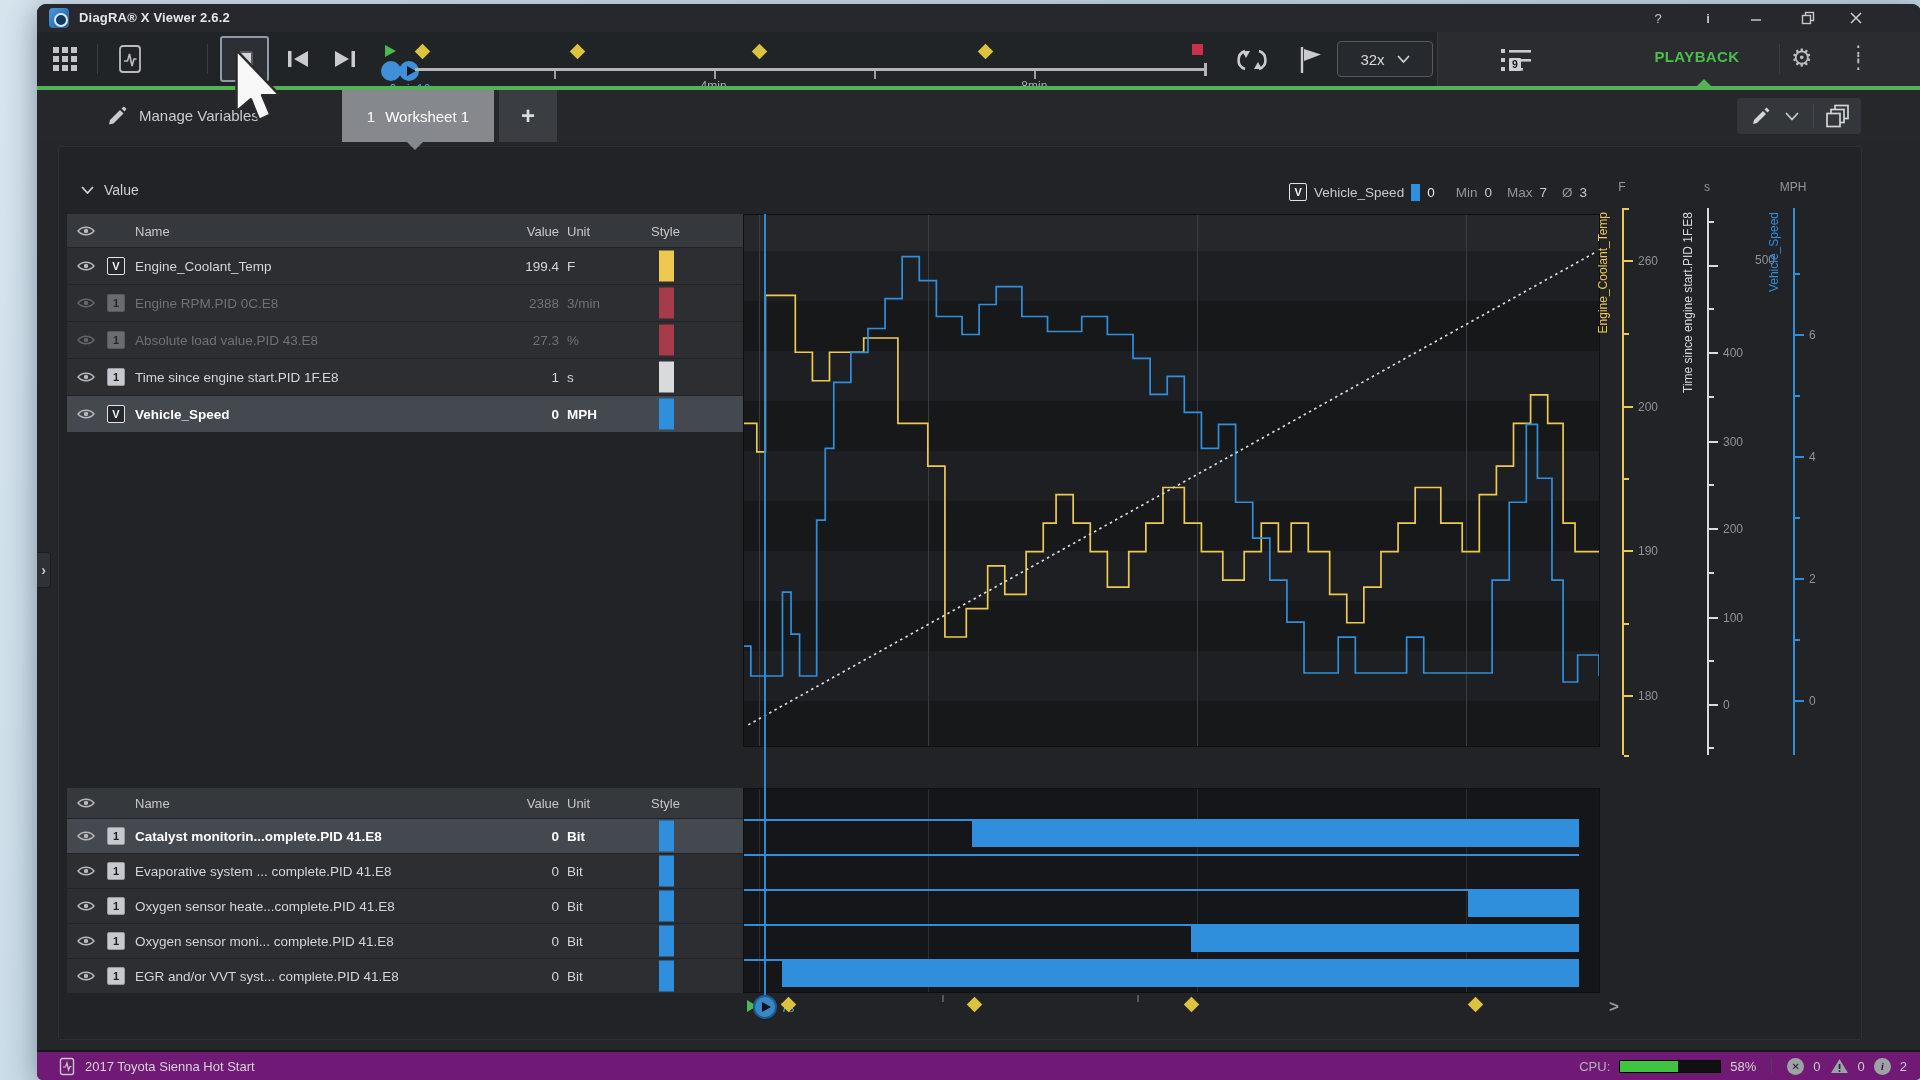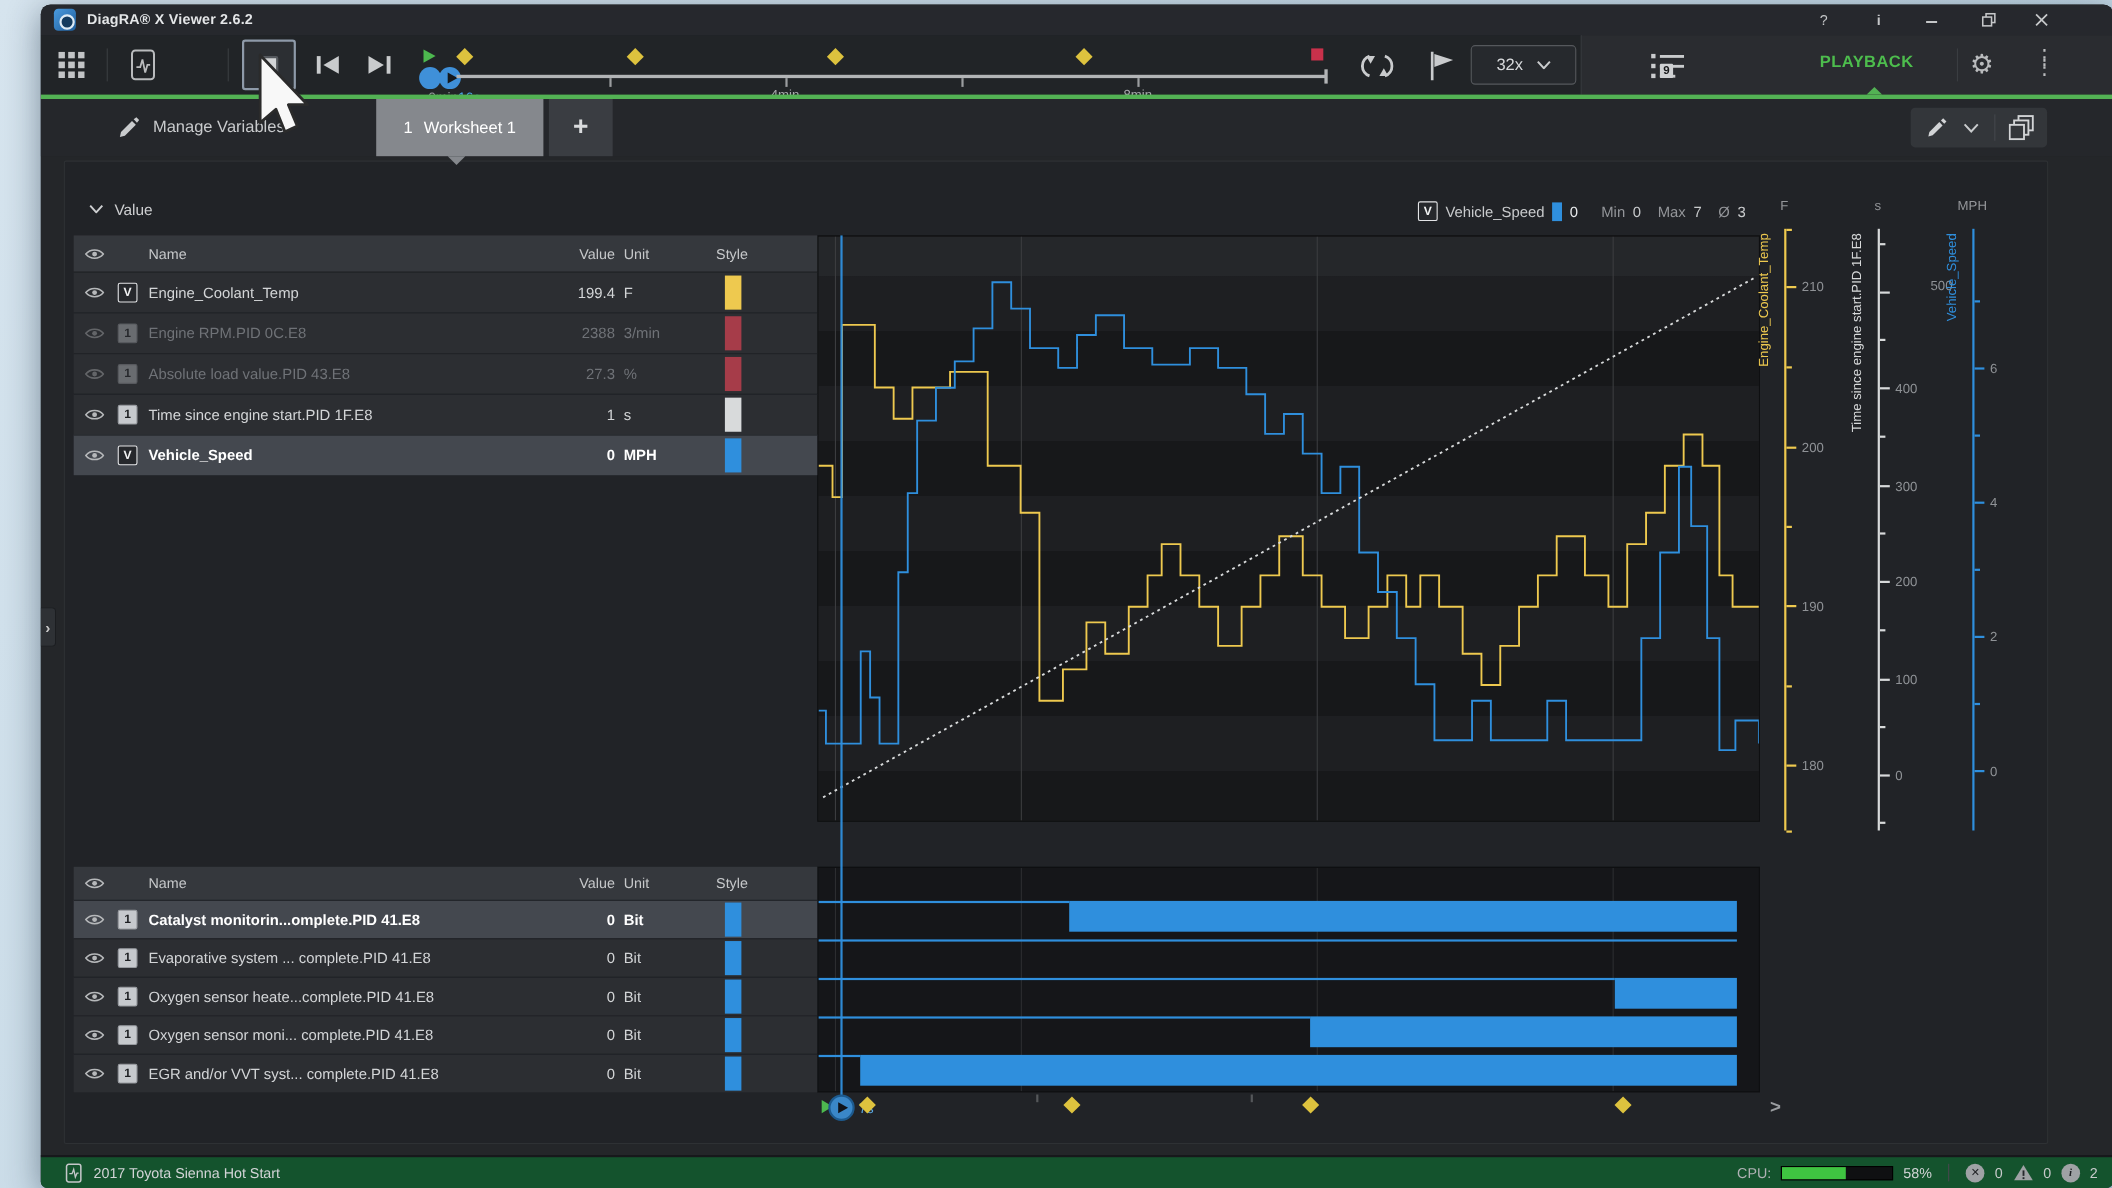--- a/index.html
+++ b/index.html
@@ -134,21 +134,21 @@
     border-left:10px solid #4db84f; border-top:6px solid transparent; border-bottom:6px solid transparent;}
   .m-circle { position:absolute; left:10px; top:2px; width:24px; height:24px; border-radius:50%;
     background:#3a87c8; border:2px solid #1d5a8e; display:flex; align-items:center; justify-content:center;}
   .m-circle i { width:0; height:0; border-left:9px solid #10131a; border-top:5px solid transparent;
     border-bottom:5px solid transparent; margin-left:2px;}
   .m-cur { position:absolute; left:38px; top:8px; color:#5aa7e0; font-size:12.5px; }
   .m-tick { position:absolute; top:2px; width:2px; height:7px; background:#55575a; }
   .next-chev { position:absolute; left:1572px; top:993px; color:#9a9da0; font-size:17px; font-weight:bold; z-index:5;}
 
   
-  .statusbar { position:absolute; left:0; bottom:0; right:0; height:30px; background:#14532d;
+  .statusbar { position:absolute; left:0; bottom:0; right:0; height:30px; background:#701a75;
     border-top:2px solid #17181b; display:flex; align-items:center; font-size:13px; color:#d2d4d6;}
   .sb-left { display:flex; align-items:center; gap:10px; margin-left:22px; }
   .sb-right { position:absolute; right:14px; display:flex; align-items:center; gap:9px; }
   .cpu-bar { width:102px; height:13px; background:#0f1012; border:1px solid #000; }
   .cpu-fill { height:100%; background:#3fc341; }
   .sb-sep { width:1px; height:16px; background:#45484d; margin:0 6px; }
   .sb-ico { width:17px; height:17px; border-radius:50%; background:#9fa2a5; color:#1d1f22;
     display:flex; align-items:center; justify-content:center; font-size:10px; font-weight:bold; }
   .sb-cnt { color:#c8cacb; }
 
@@ -483,21 +483,21 @@
         <path d="M0,431.03040000000004 L6.84,431.03040000000004 L6.84,460.98765 L38.475,460.98765 L38.475,377.10735000000005 L47.025,377.10735000000005 L47.025,419.0475 L55.575,419.0475 L55.575,460.98765 L72.67500000000001,460.98765 L72.67500000000001,305.20995 L81.225,305.20995 L81.225,233.31255000000002 L89.77499999999999,233.31255000000002 L89.77499999999999,167.40660000000003 L106.875,167.40660000000003 L106.875,137.44934999999998 L123.975,137.44934999999998 L123.975,113.48355000000002 L141.07500000000002,113.48355000000002 L141.07500000000002,83.52630000000002 L158.175,83.52630000000002 L158.175,41.58615 L175.27499999999998,41.58615 L175.27499999999998,65.55194999999998 L192.375,65.55194999999998 L192.375,101.50065000000001 L218.025,101.50065000000001 L218.025,119.47500000000001 L235.12500000000003,119.47500000000001 L235.12500000000003,89.51775 L252.225,89.51775 L252.225,71.5434 L277.875,71.5434 L277.875,101.50065000000001 L303.525,101.50065000000001 L303.525,116.47927500000002 L337.725,116.47927500000002 L337.725,101.50065000000001 L363.375,101.50065000000001 L363.375,119.47500000000001 L389.02500000000003,119.47500000000001 L389.02500000000003,143.44080000000002 L406.125,143.44080000000002 L406.125,179.3895 L423.225,179.3895 L423.225,161.41515000000004 L440.325,161.41515000000004 L440.325,197.36385 L457.425,197.36385 L457.425,233.31255000000002 L474.52500000000003,233.31255000000002 L474.52500000000003,209.34675 L491.62499999999994,209.34675 L491.62499999999994,287.23560000000003 L508.72499999999997,287.23560000000003 L508.72499999999997,323.1843 L525.825,323.1843 L525.825,365.12444999999997 L542.925,365.12444999999997 L542.925,407.0646 L560.025,407.0646 L560.025,457.99192500000004 L594.2249999999999,457.99192500000004 L594.2249999999999,422.043225 L611.3249999999999,422.043225 L611.3249999999999,457.99192500000004 L662.625,457.99192500000004 L662.625,422.043225 L679.725,422.043225 L679.725,457.99192500000004 L748.125,457.99192500000004 L748.125,365.12444999999997 L765.225,365.12444999999997 L765.225,287.23560000000003 L782.325,287.23560000000003 L782.325,209.34675 L793.44,209.34675 L793.44,263.26980000000003 L807.9749999999999,263.26980000000003 L807.9749999999999,365.12444999999997 L819.0899999999999,365.12444999999997 L819.0899999999999,466.97909999999996 L833.625,466.97909999999996 L833.625,440.01757499999997 L855,440.01757499999997 L855,460.98765" fill="none" stroke="#2f8fdd" stroke-width="1.7"></path>
         <path stroke-dasharray="2.5 3.5" d="M4.275,509.847615 L850.725,37.701530999999996" fill="none" stroke="#d8dadb" stroke-width="1.7"></path>
       </svg>
     </div>
 
   <div id="axes">
       <div class="ax-line" style="left: 22px; top: 16px; height: 547px; background: rgb(238, 201, 79);"></div>
       <div class="ax-unit" style="left: 0px;">F</div>
       <div class="ax-rot" style="left: -4px; top: 20px; color: rgb(238, 201, 79);">Engine_Coolant_Temp</div>
       <div class="ax-tick" style="left: 24px; top: 67.965px; width: 9px; background: rgb(238, 201, 79);"></div>
-      <div class="ax-lab" style="left: 38px; top: 68.965px;">210</div>
+      <div class="ax-lab" style="left: 38px; top: 68.965px;">260</div>
       <div class="ax-tick" style="left: 24px; top: 214.014px; width: 9px; background: rgb(238, 201, 79);"></div>
       <div class="ax-lab" style="left: 38px; top: 215.014px;">200</div>
       <div class="ax-tick" style="left: 24px; top: 357.875px; width: 9px; background: rgb(238, 201, 79);"></div>
       <div class="ax-lab" style="left: 38px; top: 358.875px;">190</div>
       <div class="ax-tick" style="left: 24px; top: 502.83px; width: 9px; background: rgb(238, 201, 79);"></div>
       <div class="ax-lab" style="left: 38px; top: 503.83px;">180</div>
       <div class="ax-tick" style="left: 24px; top: 16px; width: 5px; background: rgb(238, 201, 79);"></div>
       <div class="ax-tick" style="left: 24px; top: 141.263px; width: 5px; background: rgb(238, 201, 79);"></div>
       <div class="ax-tick" style="left: 24px; top: 286.218px; width: 5px; background: rgb(238, 201, 79);"></div>
       <div class="ax-tick" style="left: 24px; top: 430.626px; width: 5px; background: rgb(238, 201, 79);"></div>

